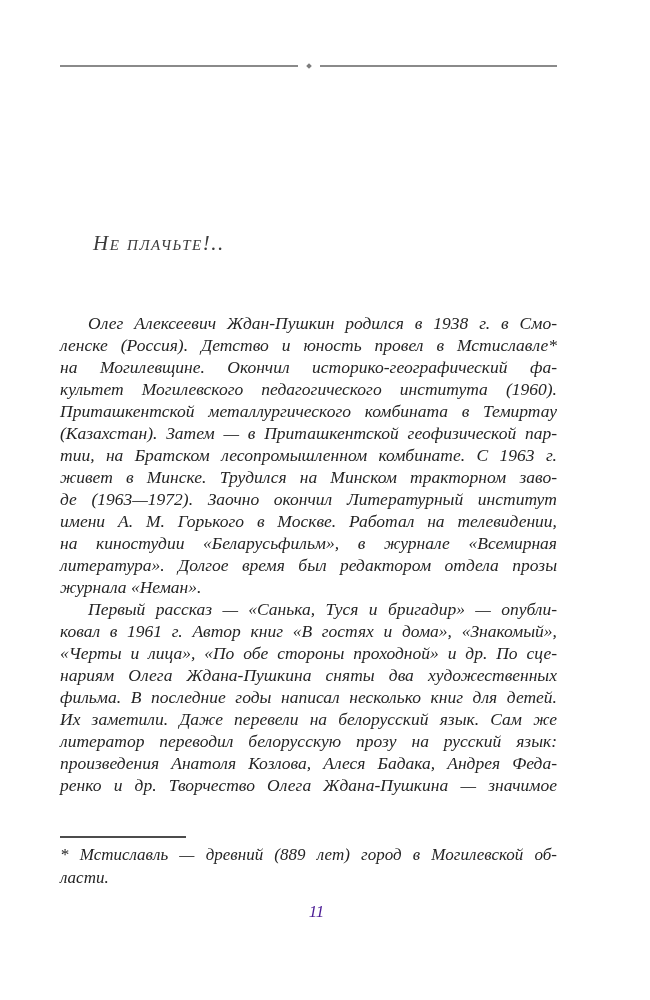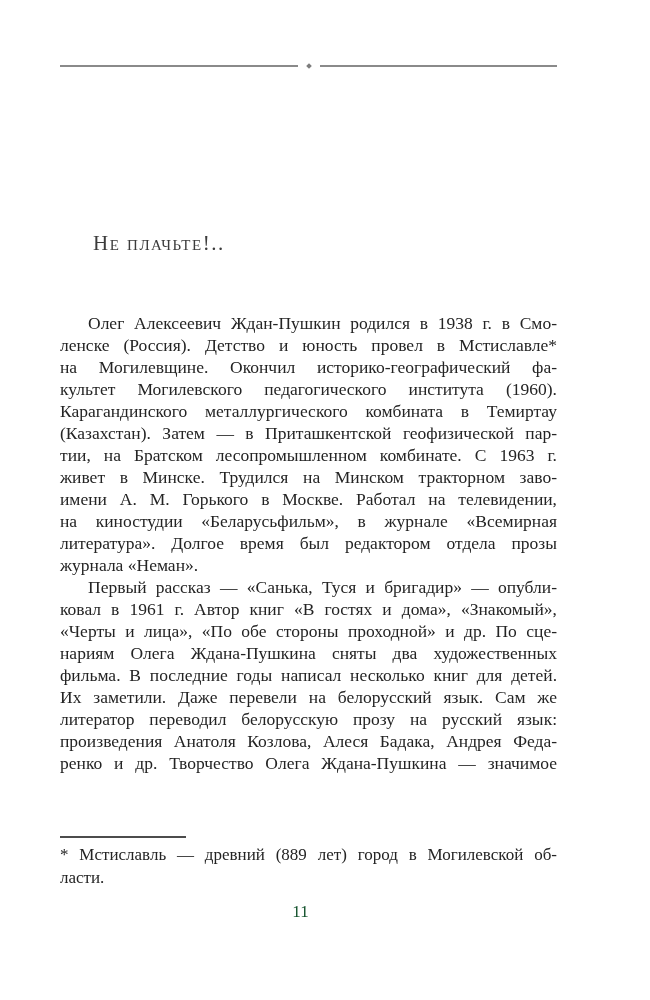--- a/index.html
+++ b/index.html
@@ -5,20 +5,21 @@
   html, body { margin: 0; padding: 0; }
   body { background: #ffffff; }
   .page {
     position: relative;
     width: 568px;
     height: 1000px;
     background: #ffffff;
     overflow: hidden;
     font-family: "Liberation Serif", "DejaVu Serif", serif;
     color: #242424;
+    font-style: italic;
   }
   
   .top-rule {
     position: absolute;
     top: 64px;
     left: 60px;
     width: 497px;
     display: flex;
     align-items: center;
     gap: 9px;
@@ -67,49 +68,50 @@
   .footnote-rule {
     width: 126px;
     height: 2px;
     background: #4c4c4c;
     margin-bottom: 5px;
   }
   
   .page-number {
     position: absolute;
     top: 902px;
-    left: 52px;
+    left: 68px;
     width: 497px;
     text-align: center;
     font-size: 17px;
-    color: #14532d;
+    color: #4c1d95;
   }
 </style>
 </head>
 <body>
 
 <div class="page">
 
   <div class="top-rule">
     <span class="hline"></span>
     <span class="dot"></span>
     <span class="hline"></span>
   </div>
 
   <h1 class="heading">Не плачьте!..</h1>
 
   <div class="body-text">
       <div class="line indent">Олег Алексеевич Ждан-Пушкин родился в 1938 г. в Смо-</div>
       <div class="line">ленске (Россия). Детство и юность провел в Мстиславле*</div>
       <div class="line">на Могилевщине. Окончил историко-географический фа-</div>
       <div class="line">культет Могилевского педагогического института (1960).</div>
-      <div class="line">Карагандинского металлургического комбината в Темиртау</div>
+      <div class="line">Приташкентской металлургического комбината в Темиртау</div>
       <div class="line">(Казахстан). Затем — в Приташкентской геофизической пар-</div>
       <div class="line">тии, на Братском лесопромышленном комбинате. С 1963 г.</div>
       <div class="line">живет в Минске. Трудился на Минском тракторном заво-</div>
+      <div class="line">де (1963—1972). Заочно окончил Литературный институт</div>
       <div class="line">имени А. М. Горького в Москве. Работал на телевидении,</div>
       <div class="line">на киностудии «Беларусьфильм», в журнале «Всемирная</div>
       <div class="line">литература». Долгое время был редактором отдела прозы</div>
       <div class="line last">журнала «Неман».</div>
       <div class="line indent">Первый рассказ — «Санька, Туся и бригадир» — опубли-</div>
       <div class="line">ковал в 1961 г. Автор книг «В гостях и дома», «Знакомый»,</div>
       <div class="line">«Черты и лица», «По обе стороны проходной» и др. По сце-</div>
       <div class="line">нариям Олега Ждана-Пушкина сняты два художественных</div>
       <div class="line">фильма. В последние годы написал несколько книг для детей.</div>
       <div class="line">Их заметили. Даже перевели на белорусский язык. Сам же</div>

